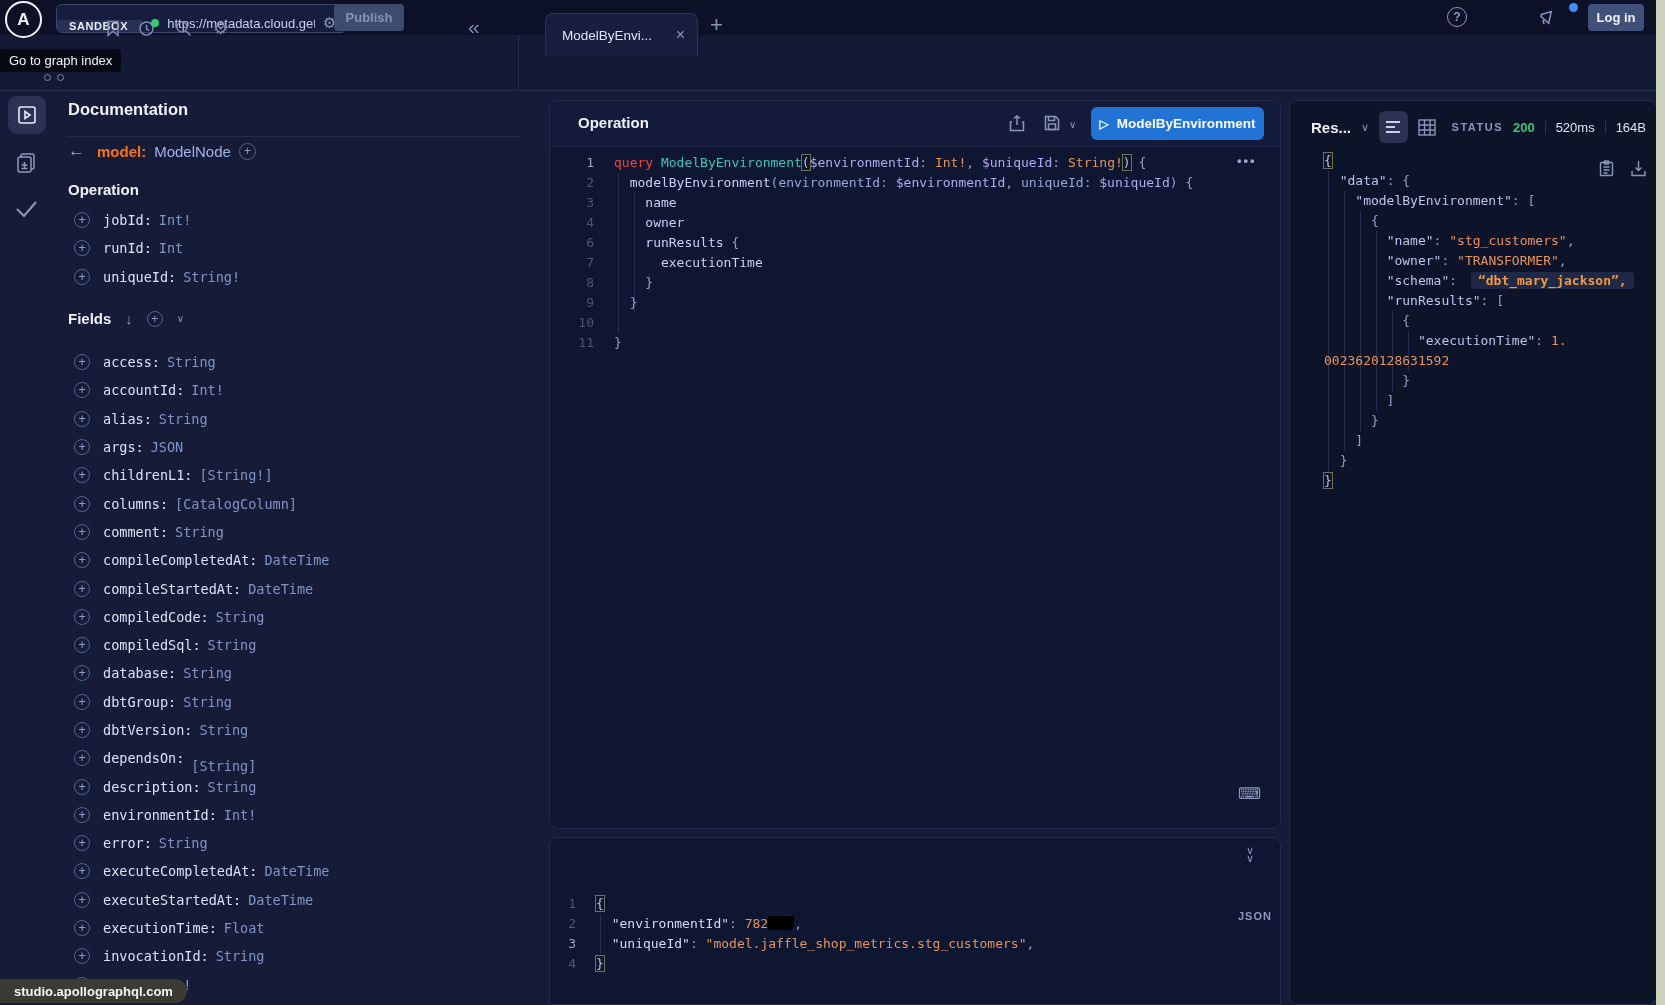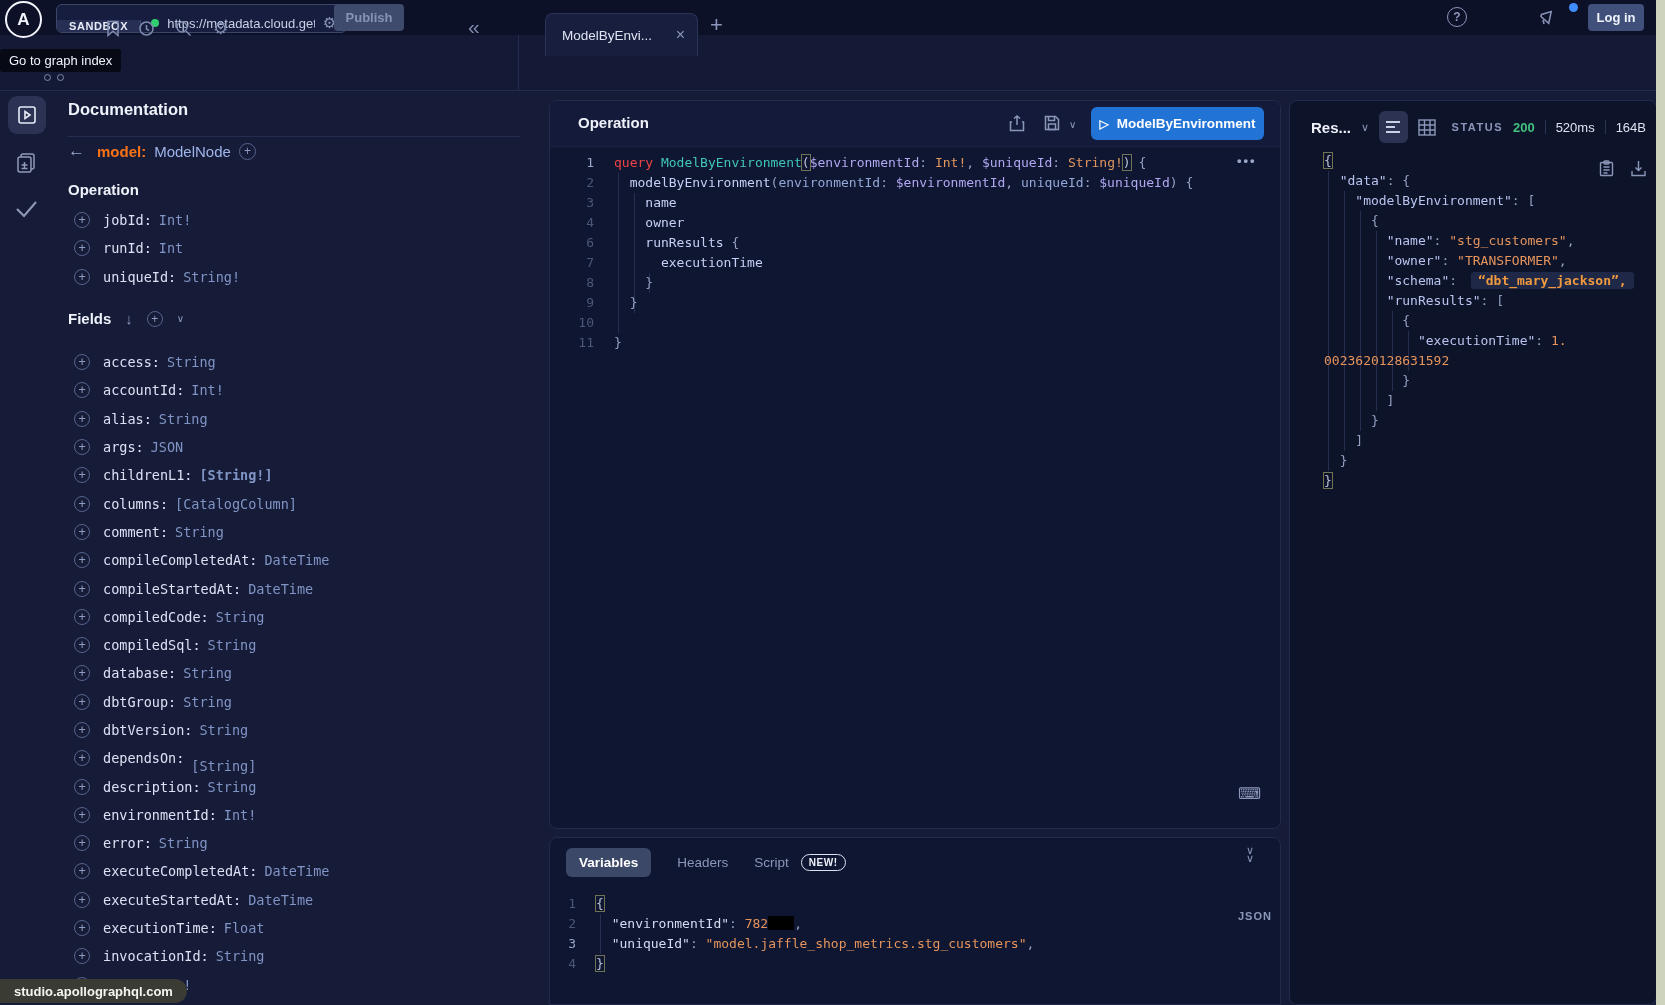--- a/index.html
+++ b/index.html
@@ -253,21 +253,21 @@
         <span class="ftype" style="margin-left: -6px;">String</span>
       </div>
       <div class="doc-row">
         <span class="plusc">+</span>
         <span class="fname">args:</span>
         <span class="ftype" style="margin-left: -6px;">JSON</span>
       </div>
       <div class="doc-row">
         <span class="plusc">+</span>
         <span class="fname">childrenL1:</span>
-        <span class="ftype" style="margin-left: -6px; font-weight: bold;">[String!]</span>
+        <span class="ftype" style="margin-left: -6px;">[String!]</span>
       </div>
       <div class="doc-row">
         <span class="plusc">+</span>
         <span class="fname">columns:</span>
         <span class="ftype" style="margin-left: -6px;">[CatalogColumn]</span>
       </div>
       <div class="doc-row">
         <span class="plusc">+</span>
         <span class="fname">comment:</span>
         <span class="ftype" style="margin-left: -6px;">String</span>
@@ -396,26 +396,20 @@
         <div class="cline"><span class="lnum">7</span><span class="tk-p">      </span><span class="tk-f">executionTime</span></div>
         <div class="cline"><span class="lnum">8</span><span class="tk-p">    }</span></div>
         <div class="cline"><span class="lnum">9</span><span class="tk-p">  }</span></div>
         <div class="cline"><span class="lnum">10</span></div>
         <div class="cline"><span class="lnum">11</span><span class="tk-p">}</span></div>
       </div>
     <div class="kbd-ic">⌨</div>
   </div>
 
   <div class="panel varspanel">
-    <div class="vtabs">
-      <span class="vtab-active">Variables</span>
-      <span class="vtab">Headers</span>
-      <span class="vtab">Script</span>
-      <span class="newbadge">NEW!</span>
-    </div>
     <div class="dblchev">∨<br>∨</div>
     <div class="jsonlabel">JSON</div>
     <div class="iguide" style="left:50px;top:76px;height:40px;"></div>
     <div class="code vars-code" style="left:0;top:50px;padding-top:6px;" id="vars-code">
         <div class="cline"><span class="lnum">1</span><span class="tk-hb">{</span></div>
         <div class="cline"><span class="lnum">2</span><span class="tk-p">  </span><span class="tk-vkey">"environmentId"</span><span class="tk-p">: </span><span class="tk-num">782</span><span class="tk-redact"></span><span class="tk-p">,</span></div>
         <div class="cline"><span class="lnum bright">3</span><span class="tk-p">  </span><span class="tk-vkey">"uniqueId"</span><span class="tk-p">: </span><span class="tk-str">"model.jaffle_shop_metrics.stg_customers"</span><span class="tk-p">,</span></div>
         <div class="cline"><span class="lnum">4</span><span class="tk-hb">}</span></div>
       </div>
   </div>

